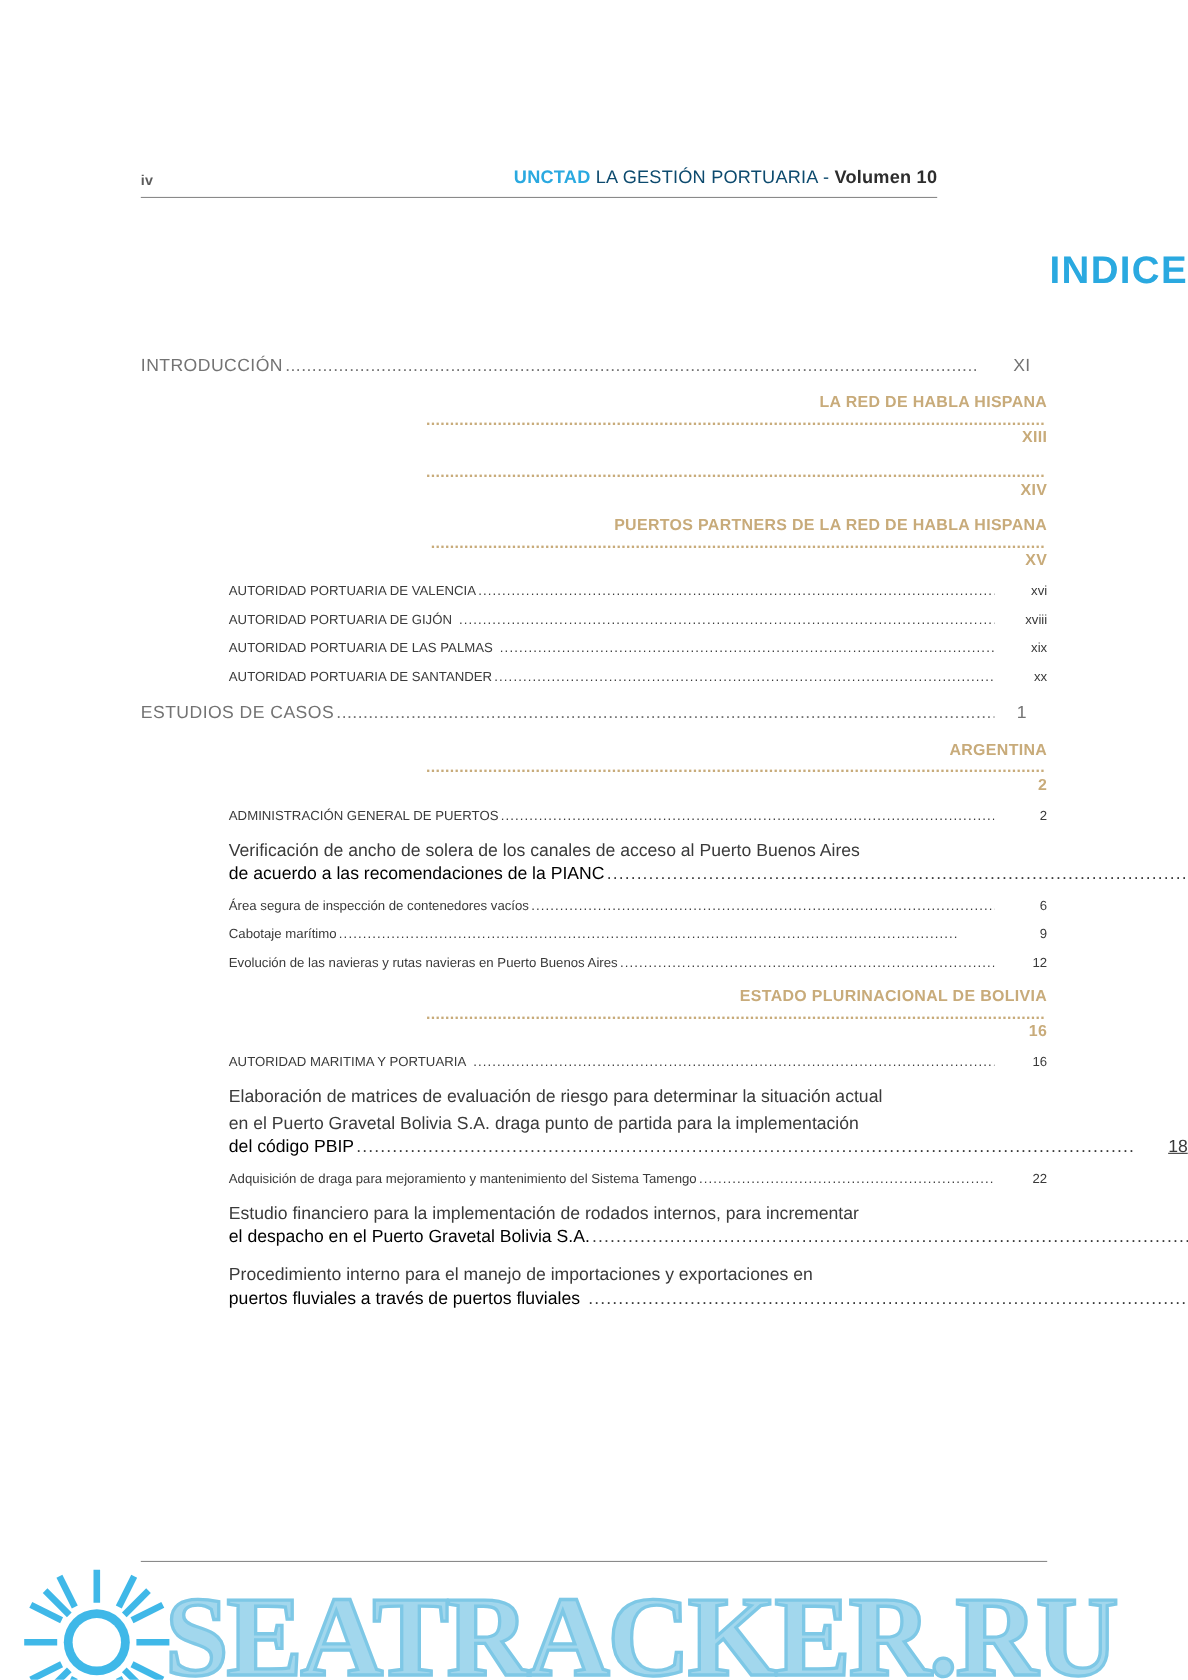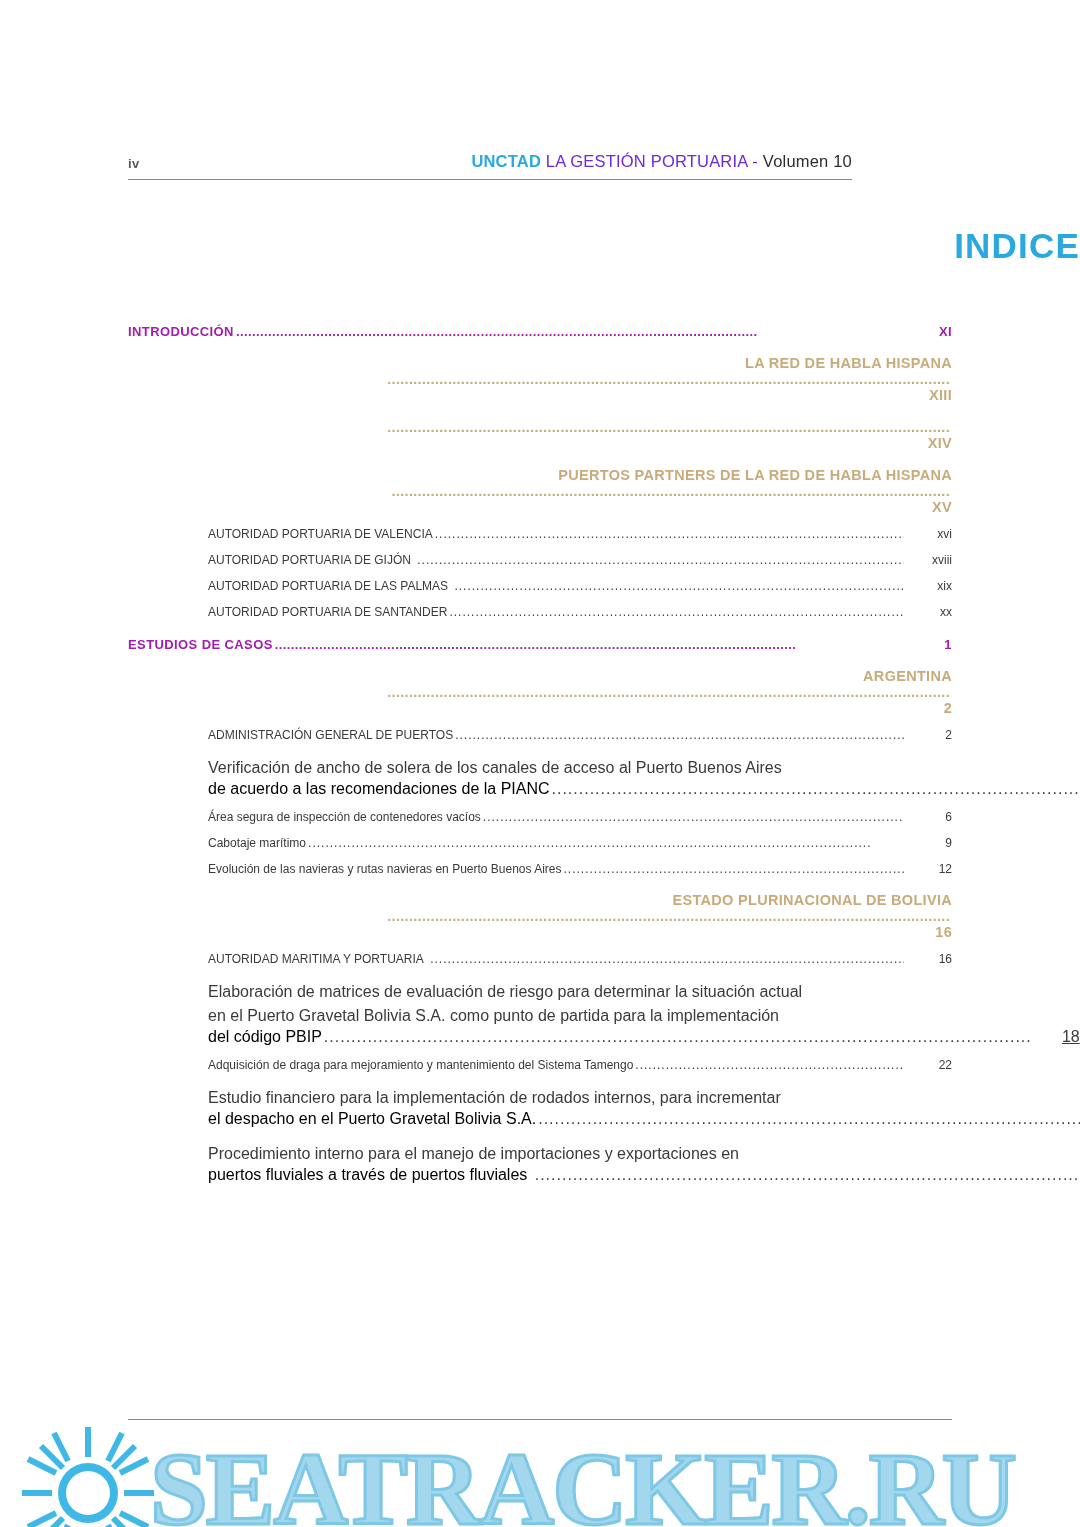--- a/index.html
+++ b/index.html
@@ -43,26 +43,26 @@
   .header-title {
     font-size: 16.5px;
     letter-spacing: 0.2px;
     white-space: nowrap;
   }
   .hdr-unctad {
     color: #2aa9e0;
     font-weight: bold;
   }
   .hdr-mid {
-    color: #6d28d9;
+    color: #0c4a6e;
     font-weight: normal;
   }
   .hdr-vol {
     color: #2d2d2d;
-    font-weight: normal;
+    font-weight: bold;
   }
 
   
   .doc-title {
     position: absolute;
     top: 182px;
     left: 0;
     width: 1080px;
     text-align: right;
     font-size: 35px;
@@ -101,27 +101,28 @@
     text-align: right;
     flex: 0 0 auto;
   }
 
   
   .lvl1 {
     margin-top: 18px;
     margin-bottom: 6px;
   }
   .lvl1 .txt, .lvl1 .leader, .lvl1 .pg {
-    color: #a21caf;
-    font-weight: bold;
-    font-size: 13px;
+    color: #737373;
+    font-weight: normal;
+    font-size: 16px;
     letter-spacing: 0.4px;
   }
   .lvl1 .pg {
     width: 46px;
+    text-align: center;
   }
 
   
   .lvl2 {
     margin-top: 16px;
     margin-bottom: 6px;
     padding-left: 42px;
     box-sizing: border-box;
     flex-direction: column;
   }
@@ -344,21 +345,21 @@
 
     <div class="row lvl3">
       <span class="txt">AUTORIDAD MARITIMA Y PORTUARIA</span>
       <span class="leader">&nbsp;.................................................................................................................................</span>
       <span class="pg">16</span>
     </div>
 
     <div class="lvl3multi">
       <div class="body">
         <div class="line">Elaboración de matrices de evaluación de riesgo para determinar la situación actual</div>
-        <div class="line">en el Puerto Gravetal Bolivia S.A.  como punto de partida para la implementación</div>
+        <div class="line">en el Puerto Gravetal Bolivia S.A.  draga punto de partida para la implementación</div>
         <div class="lastline">
           <span class="txt">del código PBIP</span>
           <span class="leader">..................................................................................................................................</span>
           <span class="pg">18</span>
         </div>
       </div>
     </div>
 
     <div class="row lvl3">
       <span class="txt">Adquisición de draga para mejoramiento y mantenimiento del Sistema Tamengo</span>

